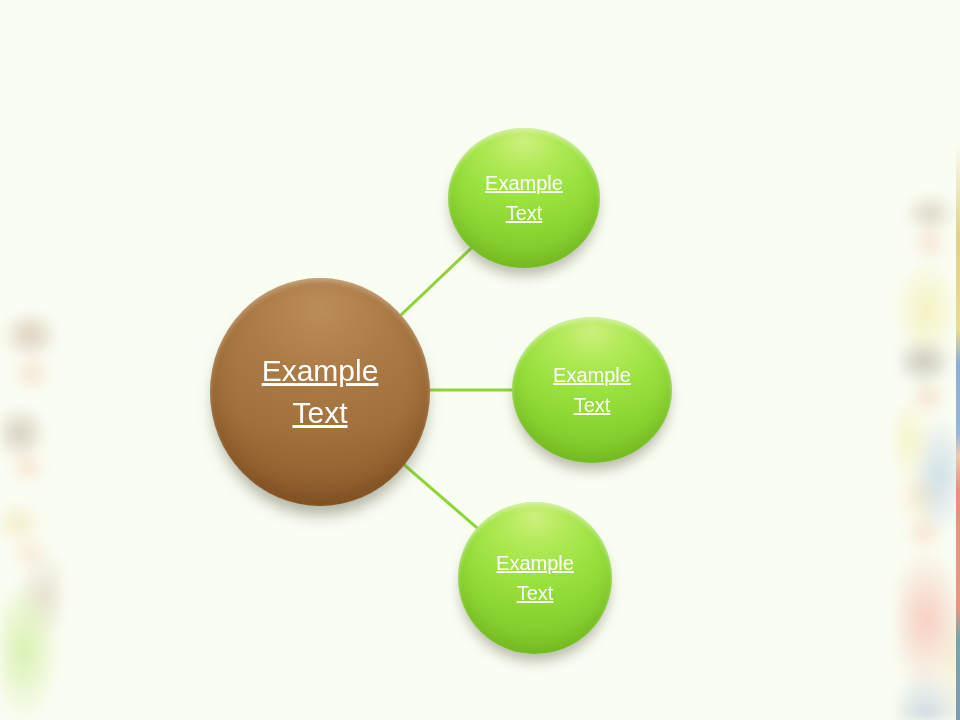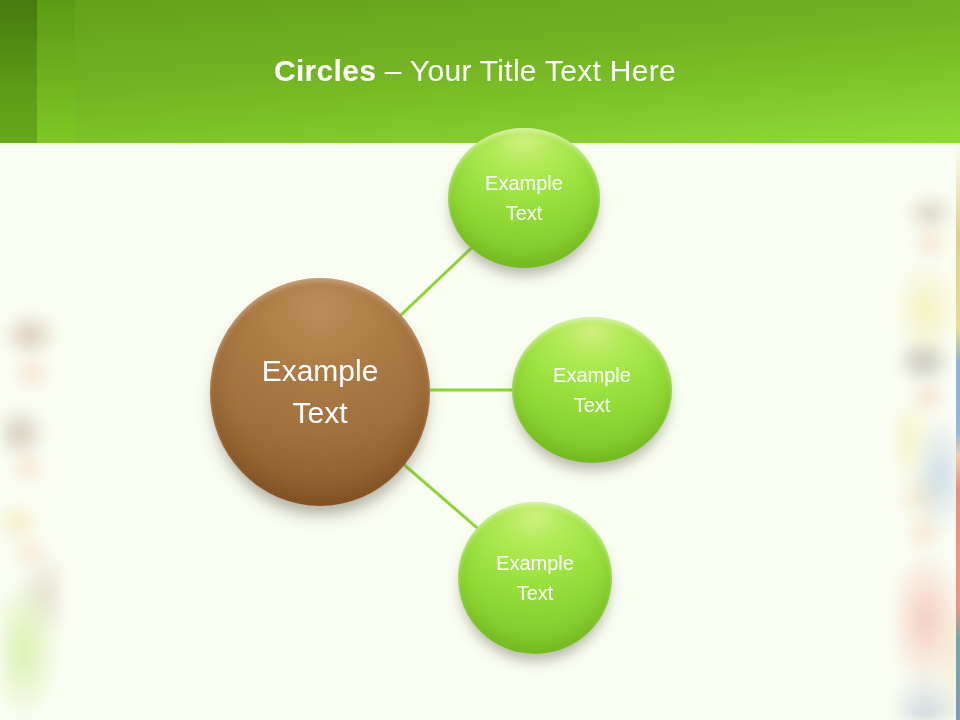--- a/index.html
+++ b/index.html
@@ -123,21 +123,21 @@
   .circle {
     position: absolute;
     border-radius: 50%;
     display: flex;
     align-items: center;
     justify-content: center;
     text-align: center;
     color: #ffffff;
     z-index: 5;
   }
-  .circle .label { line-height: 1.5; }
+  .circle .label { line-height: 1.5; text-decoration: underline; }
 
   .green-circle {
     background: radial-gradient(ellipse 105% 90% at 50% 10%,
       #cdf07c 0%, #b2ea58 20%, #9ae23f 45%, #8ad432 72%, #7cc628 100%);
     box-shadow:
       0 10px 13px -3px rgba(100,105,80,0.45),
       inset 0 3px 4px rgba(255,255,255,0.45),
       inset 0 -8px 16px rgba(105,165,25,0.45);
     font-size: 20px;
   }
@@ -161,28 +161,20 @@
 </style>
 </head>
 <body>
 
 <div class="slide">
 
   <div class="photo-left"></div>
   <div class="photo-right"></div>
   <div class="photo-edge-strip"></div>
 
-  <div class="header">
-    <div class="stripe-dark"></div>
-    <div class="stripe-light"></div>
-    <div class="slide-title">
-      <span class="t-bold">Circles</span>
-      <span>– Your Title Text Here</span>
-    </div>
-  </div>
 
   <svg class="connectors" width="960" height="720">
     <line x1="320" y1="392" x2="524" y2="198"></line>
     <line x1="320" y1="390" x2="592" y2="390"></line>
     <line x1="320" y1="392" x2="535" y2="578"></line>
   </svg>
 
   <div class="circle green-circle c-top">
     <div class="label">Example Text</div>
   </div>

